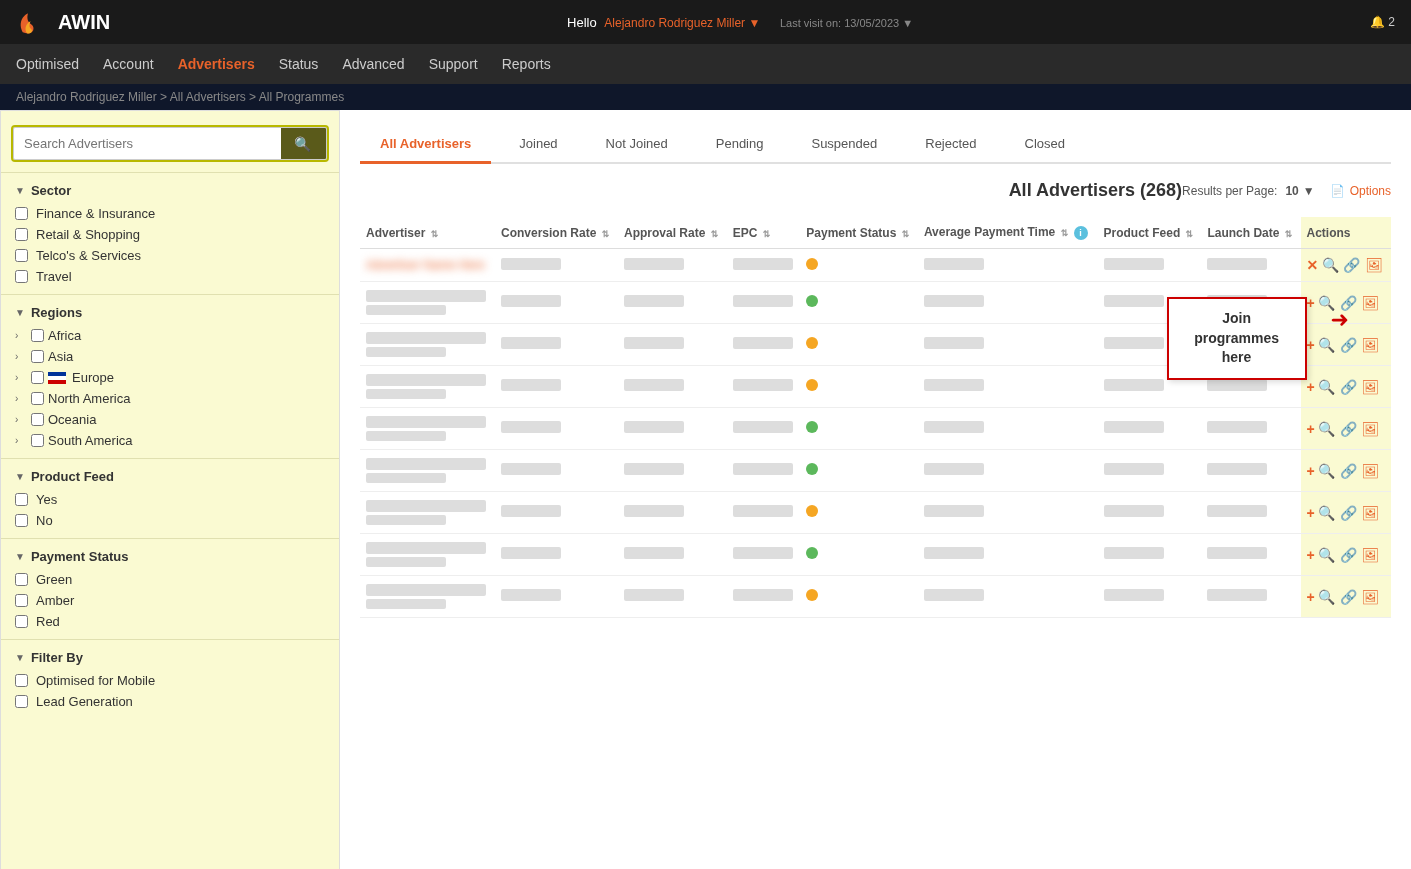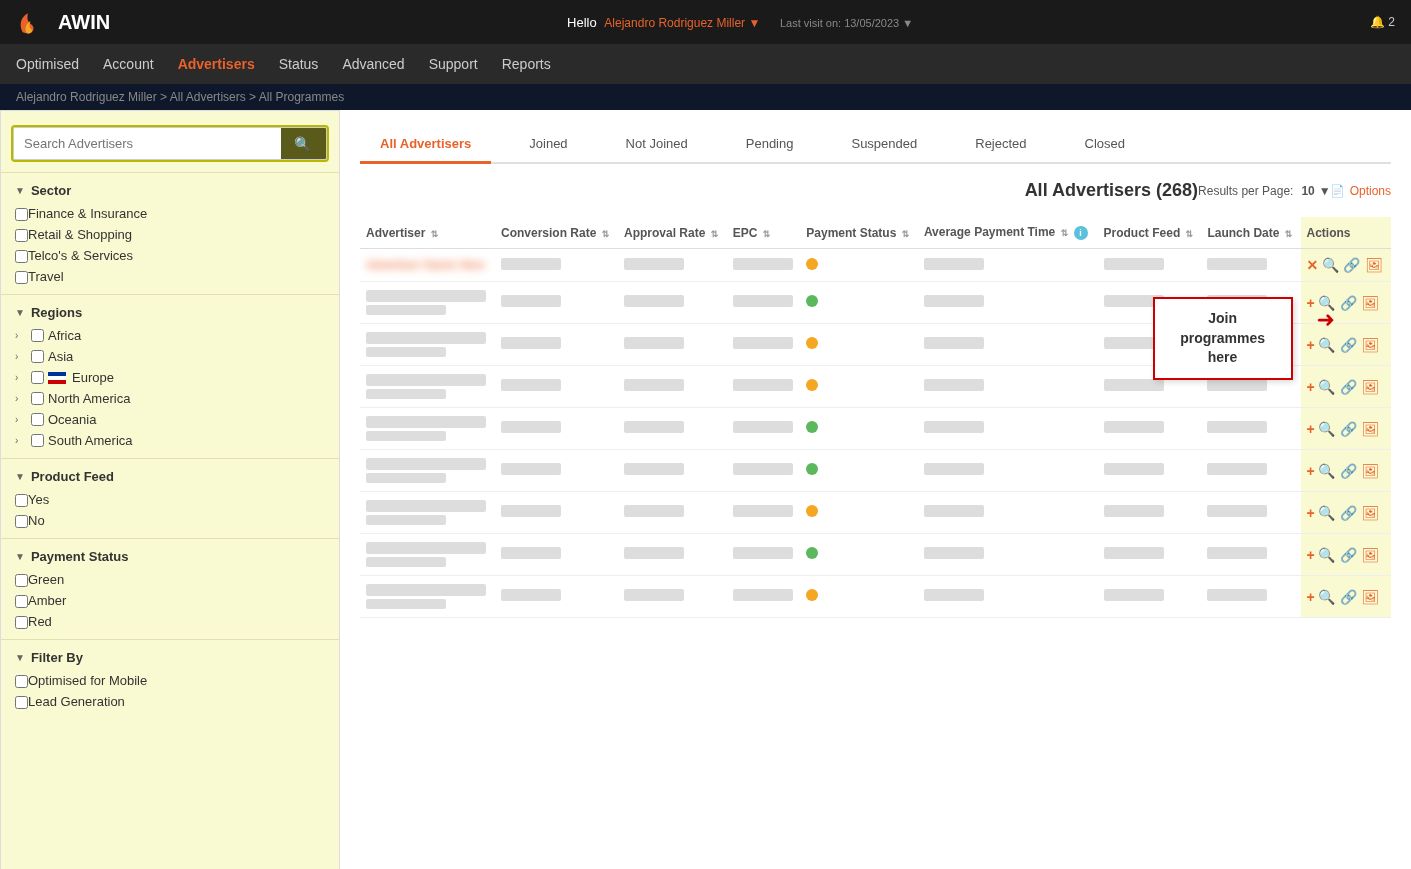--- a/index.html
+++ b/index.html
@@ -128,21 +128,22 @@
       color: #666;
     }
     .filter-items {
       margin-top: 8px;
       display: flex;
       flex-direction: column;
       gap: 6px;
     }
     .filter-item {
       display: flex;
-      align-items: flex-end;
+      align-items: center;
+      gap: 8px;
       font-size: 13px;
       color: #333;
     }
     .filter-item input[type="checkbox"] {
       cursor: pointer;
     }
     .region-item {
       display: flex;
       align-items: center;
       gap: 4px;
@@ -167,21 +168,21 @@
       overflow-y: auto;
       padding: 16px 20px;
       position: relative;
     }
 
     
     .tabs {
       display: flex;
       border-bottom: 2px solid #e0e0e0;
       margin-bottom: 16px;
-      gap: 18px;
+      gap: 8px;
     }
     .tab {
       padding: 10px 20px;
       cursor: pointer;
       font-size: 13px;
       color: #555;
       border-bottom: 3px solid transparent;
       margin-bottom: -2px;
     }
     .tab.active {
@@ -198,20 +199,21 @@
       margin-bottom: 16px;
     }
     .page-title {
       font-size: 18px;
       font-weight: bold;
       color: #333;
     }
     .header-right {
       display: flex;
       align-items: center;
+      gap: 16px;
     }
     .results-per-page {
       font-size: 12px;
       color: #555;
       display: flex;
       align-items: center;
       gap: 4px;
     }
     .options-btn {
       color: #e8622a;
@@ -521,21 +523,21 @@
         </div>
         <div class="options-btn">
           <span>📄</span>
           <span>Options</span>
         </div>
       </div>
     </div>
 
     <div style="overflow-x:auto; position:relative;">
 
-      <div style="position:absolute; right:56px; top:90px; z-index:200; display:flex; align-items:center;">
+      <div style="position:absolute; right:42px; top:90px; z-index:200; display:flex; align-items:center;">
         <div class="join-tooltip">Join programmes here</div>
         <span style="color:#cc0000; font-size:22px; margin-left:4px;">➜</span>
       </div>
 
       <table class="advertiser-table">
         <thead>
           <tr>
             <th>
               <span>Advertiser</span>
               <span class="sort-arrows">⇅</span>

